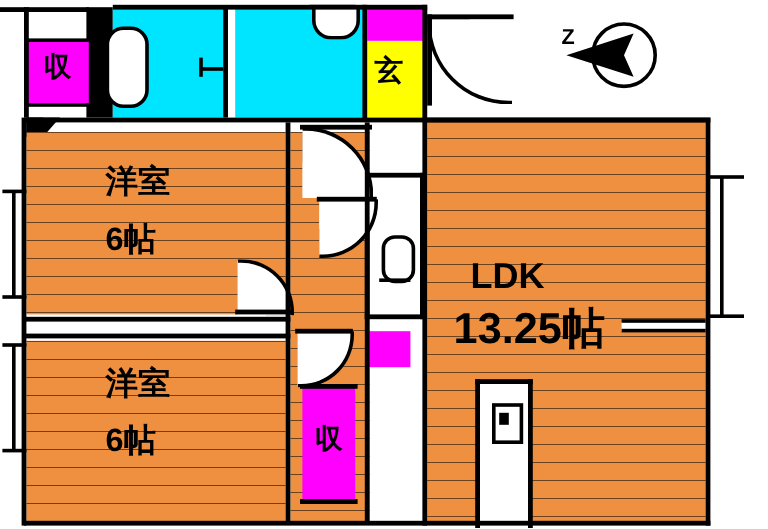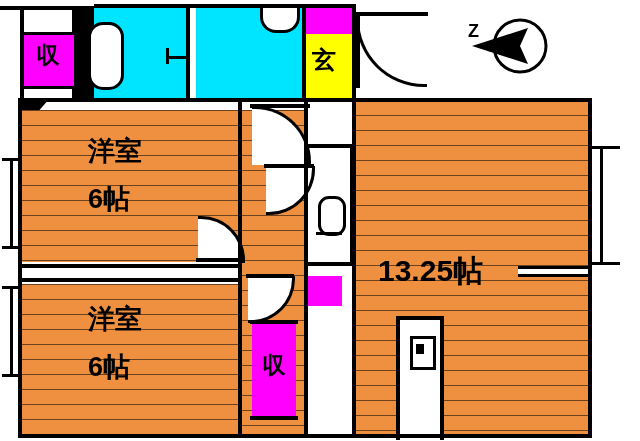--- a/index.html
+++ b/index.html
@@ -46,21 +46,21 @@
     position: absolute;
     color: #000000;
     font-weight: bold;
     white-space: nowrap;
     line-height: 1;
     letter-spacing: 0px;
   }
   .lbl-room { font-size: 27px; }
   .lbl-size { font-size: 27px; }
   .lbl-ldk  { font-size: 30px; }
-  .lbl-ldksz{ font-size: 30px; }
+  .lbl-ldksz{ font-size: 36px; }
   .lbl-kan  { font-size: 24px; }
 
   
   .vtext {
     position: absolute;
     color: #000000;
     font-weight: bold;
     font-size: 23px;
     line-height: 1;
     text-align: center;
@@ -137,20 +137,21 @@
   <div class="ln" style="left:304px; top:144px; width:50px; height:4px;"></div>
   <div class="ln" style="left:304px; top:262px; width:50px; height:4px;"></div>
   <div class="ln" style="left:304px; top:144px; width:4px; height:122px;"></div>
   <div class="ln" style="left:350px; top:144px; width:4px; height:122px;"></div>
 
   <div class="abs" style="left:318px; top:196px; width:22px; height:34px; border:3px solid #000; border-radius:11px 11px 11px 11px; background:#ffffff;"></div>
   <div class="ln" style="left:316px; top:232px; width:26px; height:3px;"></div>
 
   <div class="fill f-orange" style="left:356px; top:100px; width:232px; height:336px;"></div>
   <div class="tatami" style="left:356px; top:100px; width:232px; height:336px;"></div>
+  <div class="label lbl-ldk" style="left:392px; top:216px;">LDK</div>
   <div class="label lbl-ldksz" style="left:378px; top:256px;">13.25帖</div>
 
   <div class="fill f-white" style="left:518px; top:268px; width:70px; height:8px;"></div>
   <div class="ln" style="left:518px; top:266px; width:70px; height:3px;"></div>
   <div class="ln" style="left:518px; top:274px; width:70px; height:3px;"></div>
 
   <div class="fill f-white" style="left:398px; top:318px; width:44px; height:120px;"></div>
   <div class="ln" style="left:396px; top:316px; width:48px; height:4px;"></div>
   <div class="ln" style="left:396px; top:316px; width:4px; height:124px;"></div>
   <div class="ln" style="left:440px; top:316px; width:4px; height:124px;"></div>

